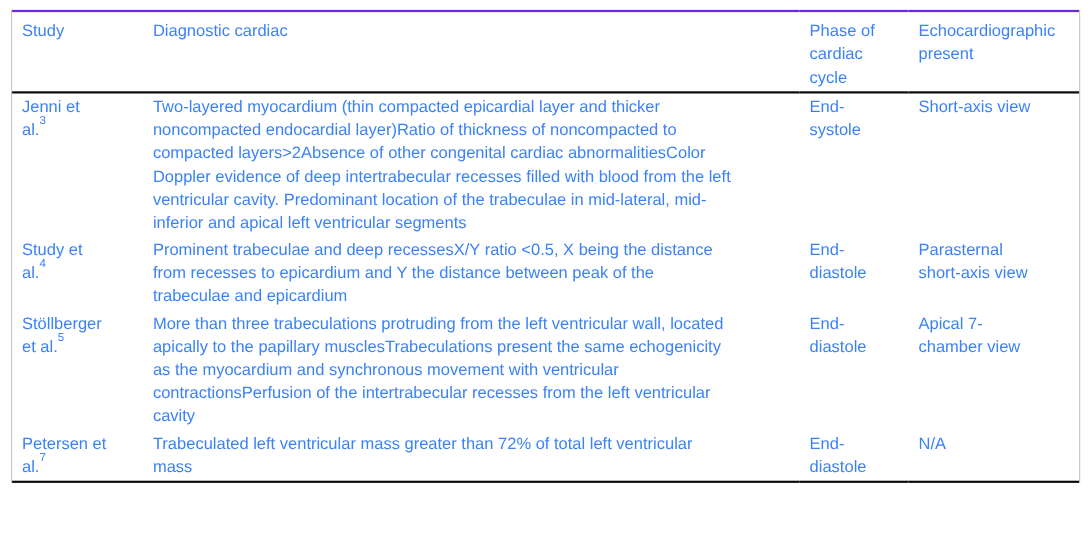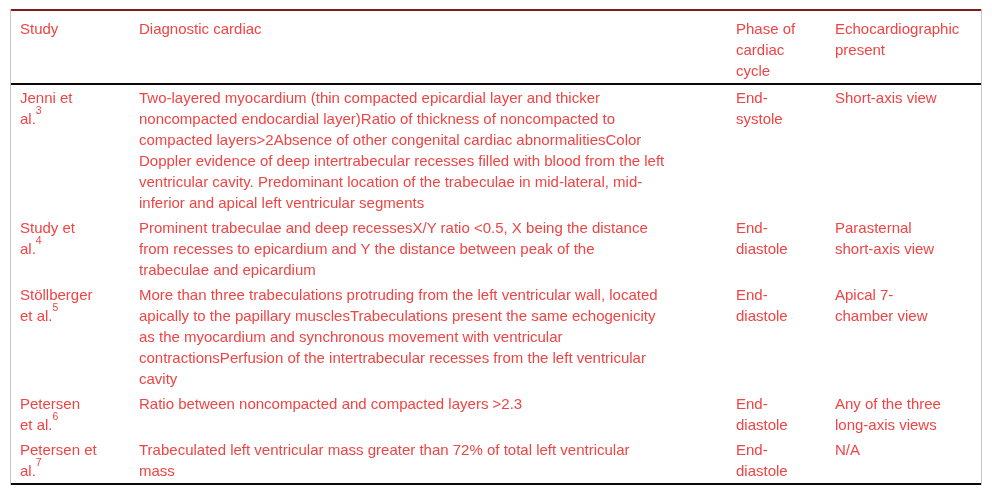--- a/index.html
+++ b/index.html
@@ -16,23 +16,23 @@
     left: 10px;
     top: 9px;
     width: 970px;
     border-left: 1px solid #c6c6c6;
     border-right: 1px solid #c6c6c6;
   }
   table.criteria {
     width: 970px;
     border-collapse: collapse;
     table-layout: fixed;
-    border-top: 2px solid #7f1d1d;
+    border-top: 2px solid #6d28d9;
     border-bottom: 2px solid #0a0a0a;
-    color: #ef4444;
+    color: #3b82f6;
     font-size: 15px;
     line-height: 21px;
   }
   table.criteria th,
   table.criteria td {
     vertical-align: top;
     text-align: left;
     font-weight: normal;
     padding: 2px 8px 2px 9px;
     white-space: pre-line;
@@ -105,29 +105,20 @@
 apically to the papillary musclesTrabeculations present the same echogenicity
 as the myocardium and synchronous movement with ventricular
 contractionsPerfusion of the intertrabecular recesses from the left ventricular
 cavity</td>
         <td>End-
 diastole</td>
         <td>Apical 7-
 chamber view</td>
       </tr>
       <tr>
-        <td><span>Petersen
-et al.</span><sup class="cite">6</sup></td>
-        <td>Ratio between noncompacted and compacted layers &gt;2.3</td>
-        <td>End-
-diastole</td>
-        <td>Any of the three
-long-axis views</td>
-      </tr>
-      <tr>
         <td><span>Petersen et
 al.</span><sup class="cite">7</sup></td>
         <td>Trabeculated left ventricular mass greater than 72% of total left ventricular
 mass</td>
         <td>End-
 diastole</td>
         <td>N/A</td>
       </tr>
     </tbody>
   </table>

